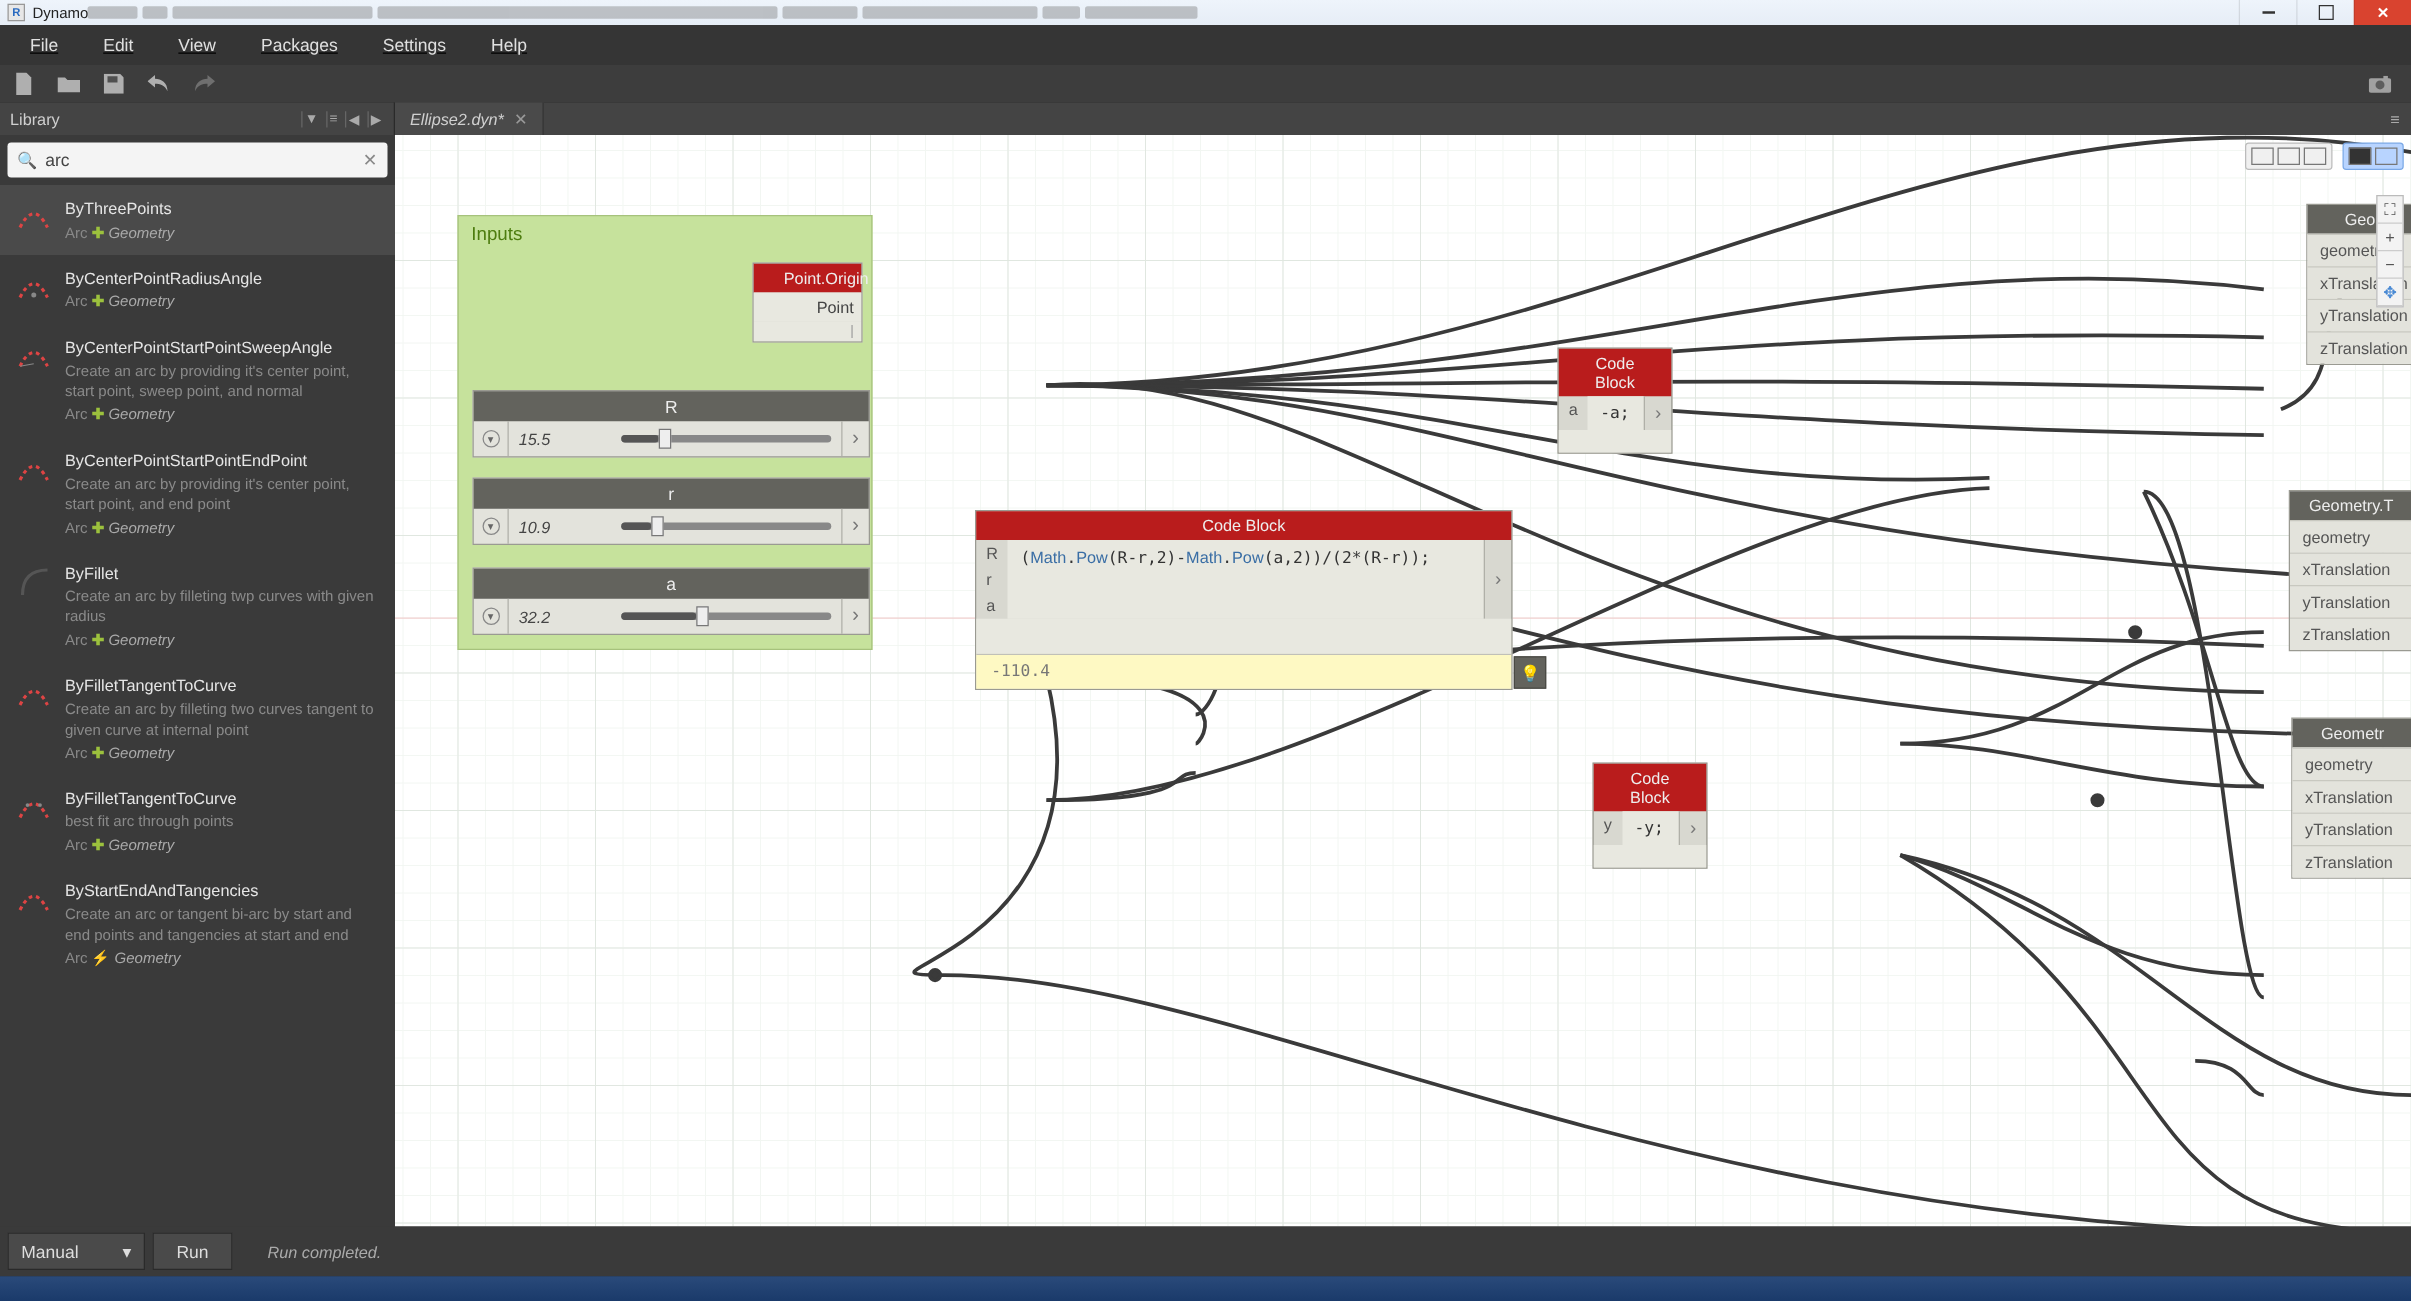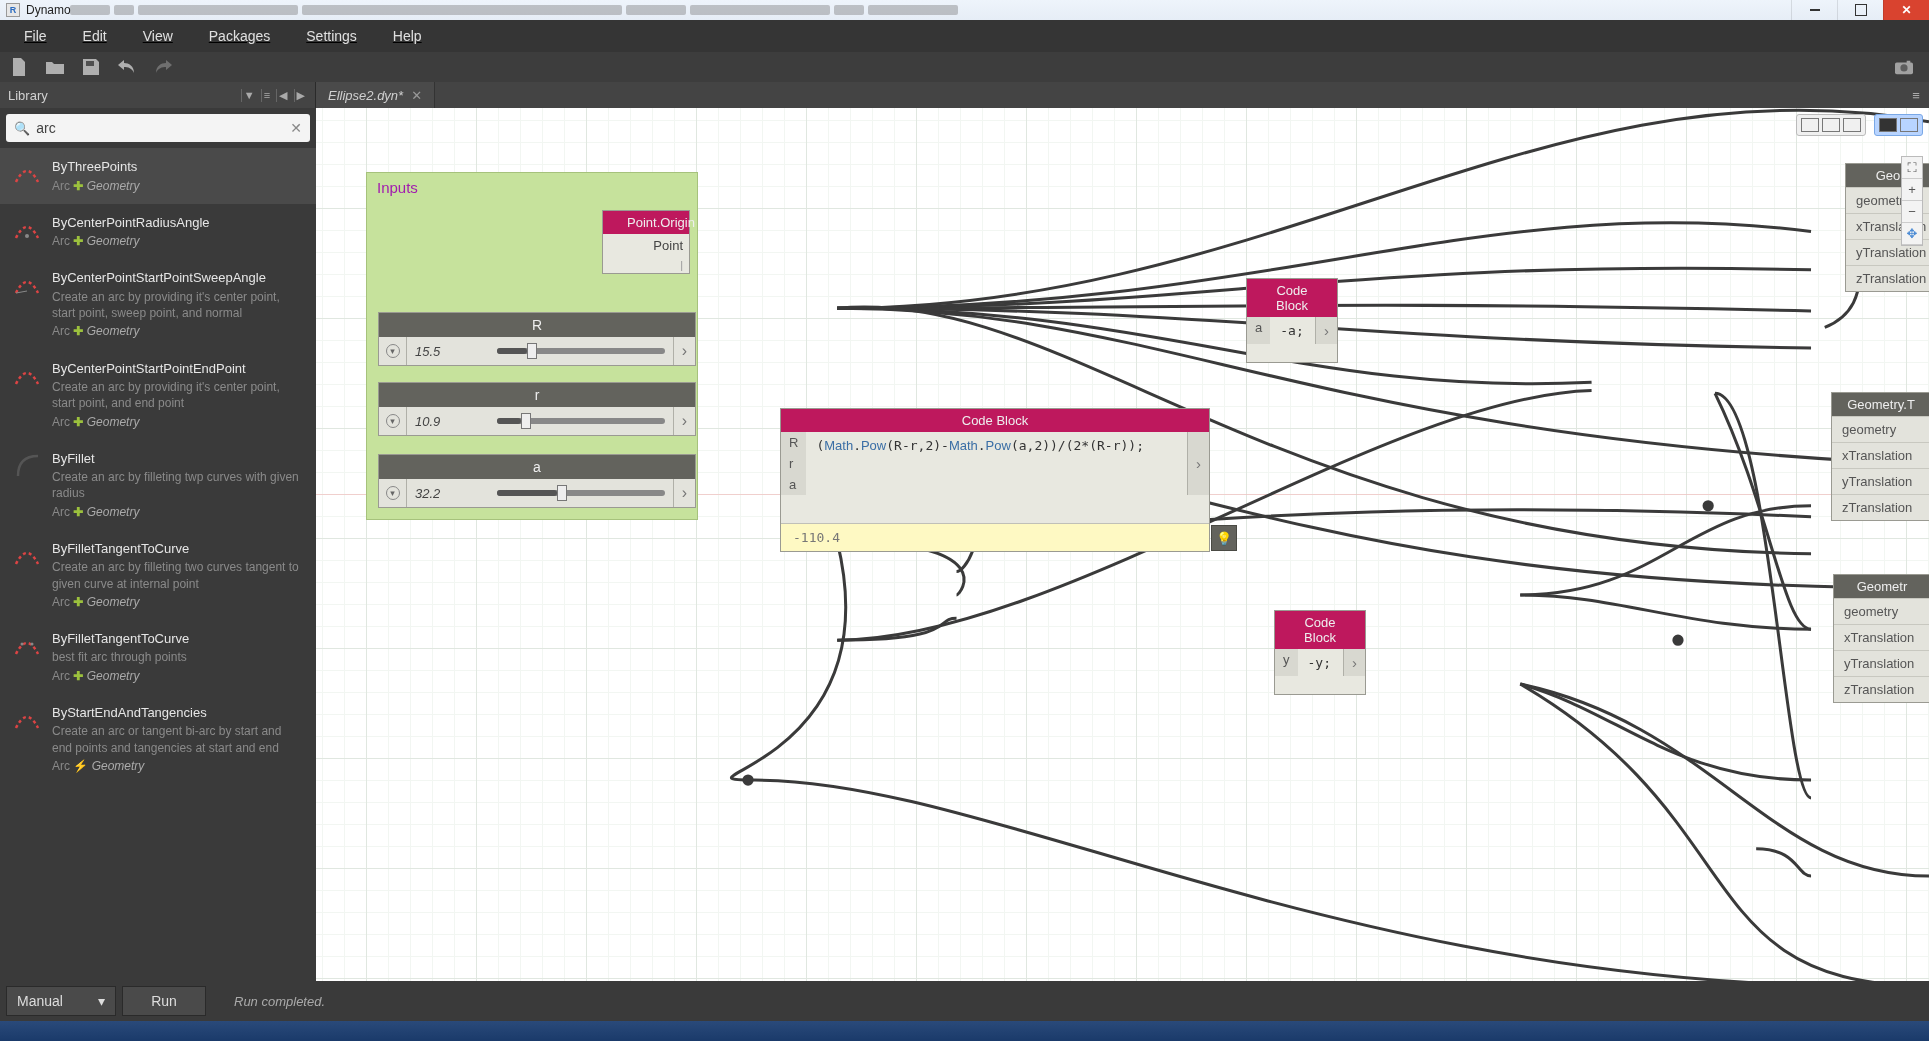--- a/index.html
+++ b/index.html
@@ -68,34 +68,34 @@
       linear-gradient(#e8efe8 1px, transparent 1px),
       linear-gradient(90deg,#e8efe8 1px, transparent 1px);
     background-size: 110px 110px, 110px 110px, 22px 22px, 22px 22px;
     background-position: -60px -10px, -60px -10px, -60px -10px, -60px -10px;
     opacity:.55;
   }
   .grid::after{content:"";position:absolute;left:0;right:0;top:386px;height:1px;background:#e28a8a;opacity:.7;}
   .wires{position:absolute;inset:0;pointer-events:none;}
 
   .node { position:absolute; background:#d8d8d0; border:1px solid #9a9a92; font-size:13px; color:#444;}
-  .node .nh{ background:#be185d; color:#eee; padding:4px 24px; text-align:center; font-size:13px;}
+  .node .nh{ background:#b91c1c; color:#eee; padding:4px 24px; text-align:center; font-size:13px;}
   .node .nrow{display:flex;align-items:stretch;}
   .node .inports{display:flex;flex-direction:column;}
   .node .inports .p, .node .outp{padding:3px 8px;font-size:13px;color:#555;}
   .node .outp{border-left:1px solid #b0b0a8;min-width:18px;display:flex;align-items:center;justify-content:center;font-size:15px;color:#777;}
   .node .body{flex:1;background:#e8e8e0;}
   .node .cbinput{font-family:Consolas,monospace;white-space:pre;padding:6px 10px;color:#333;}
   .node .cbinput .fn{color:#3a6ea5;}
   .node .cbresult{background:#fef9c3;border-top:1px solid #c0c0b8;padding:6px 12px;color:#777;font-family:Consolas,monospace;font-size:13px;}
   .node .pin-btn{position:absolute;right:-28px;bottom:0;width:26px;height:26px;background:#63635d;border:1px solid #4a4a44;display:flex;align-items:center;justify-content:center;color:#ddd;font-size:13px;}
 
   
   .group{position:absolute;background:#c6e29c;border:1px solid #a6c27c;}
-  .group .gtitle{position:absolute;left:10px;top:6px;font-size:15px;color:#a21caf;}
+  .group .gtitle{position:absolute;left:10px;top:6px;font-size:15px;color:#4d7c0f;}
 
   
   .slider-node{position:absolute;background:#e3e3dc;border:1px solid #9a9a92;}
   .slider-node .sh{background:#63635d;color:#eee;text-align:center;padding:4px 0;font-size:14px;}
   .slider-node .sbody{display:flex;align-items:center;height:28px;}
   .slider-node .chev{width:28px;height:28px;display:flex;align-items:center;justify-content:center;border-right:1px solid #b0b0a8;}
   .slider-node .chev span{width:14px;height:14px;border:1px solid #888;border-radius:50%;display:flex;align-items:center;justify-content:center;font-size:9px;color:#666;}
   .slider-node .val{width:82px;padding:0 8px;font-style:italic;color:#444;font-size:13px;}
   .slider-node .track{flex:1;height:6px;background:#888;margin:0 8px;position:relative;border-radius:3px;}
   .slider-node .track .fill{position:absolute;left:0;top:0;bottom:0;background:#555;border-radius:3px;}
@@ -113,21 +113,21 @@
   .canvas-btns .bgroup.blue{background:#b8d4ff;border-color:#7aa8e6;}
   .canvas-btns .bb{width:18px;height:14px;border:1px solid #777;}
   .canvas-btns .bb.fill{background:#333;}
   .zoomcol{position:absolute;right:6px;top:48px;background:#f3f3f3;border:1px solid #bbb;display:flex;flex-direction:column;width:22px;}
   .zoomcol div{height:22px;display:flex;align-items:center;justify-content:center;font-size:13px;color:#555;border-bottom:1px solid #ccc;}
   .zoomcol .arrows{color:#4a8ad4;}
 
   
   .statusbar{position:absolute;left:0;right:0;bottom:20px;height:40px;background:#3a3a3a;display:flex;align-items:center;}
   .statusbar .mode{width:110px;height:30px;margin:0 6px;background:#4a4a4a;border:1px solid #2a2a2a;color:#ddd;display:flex;align-items:center;justify-content:space-between;padding:0 10px;font-size:14px;}
-  .statusbar .run{width:84px;height:30px;background:#4a4a4a;border:1px solid #2a2a2a;color:#ddd;display:flex;align-items:center;justify-content:center;font-size:14px;}
+  .statusbar .run{width:64px;height:30px;background:#4a4a4a;border:1px solid #2a2a2a;color:#ddd;display:flex;align-items:center;justify-content:center;font-size:14px;}
   .statusbar .msg{margin-left:28px;color:#aaa;font-style:italic;font-size:13px;}
 
   .taskbar{position:absolute;left:0;right:0;bottom:0;height:20px;background:linear-gradient(#2a4a7a,#1a3a6a);}
 
 </style>
 </head>
 <body>
 
 <div class="titlebar">
   <div class="left">

